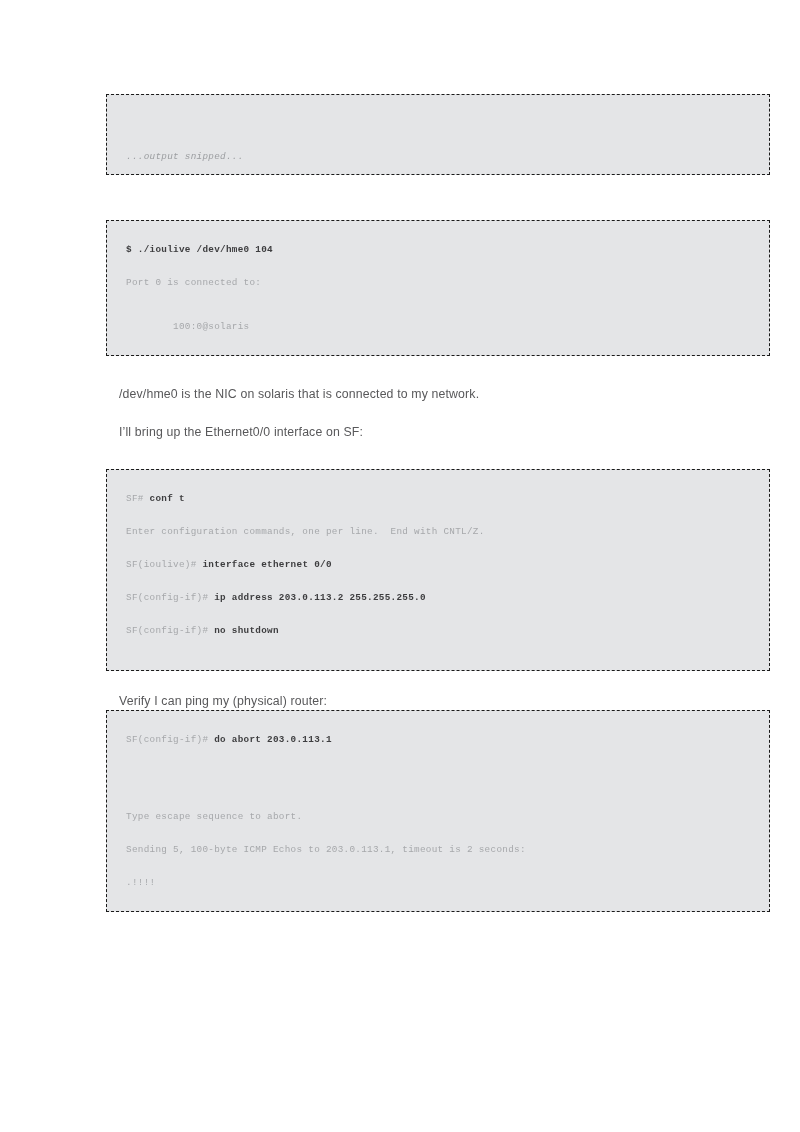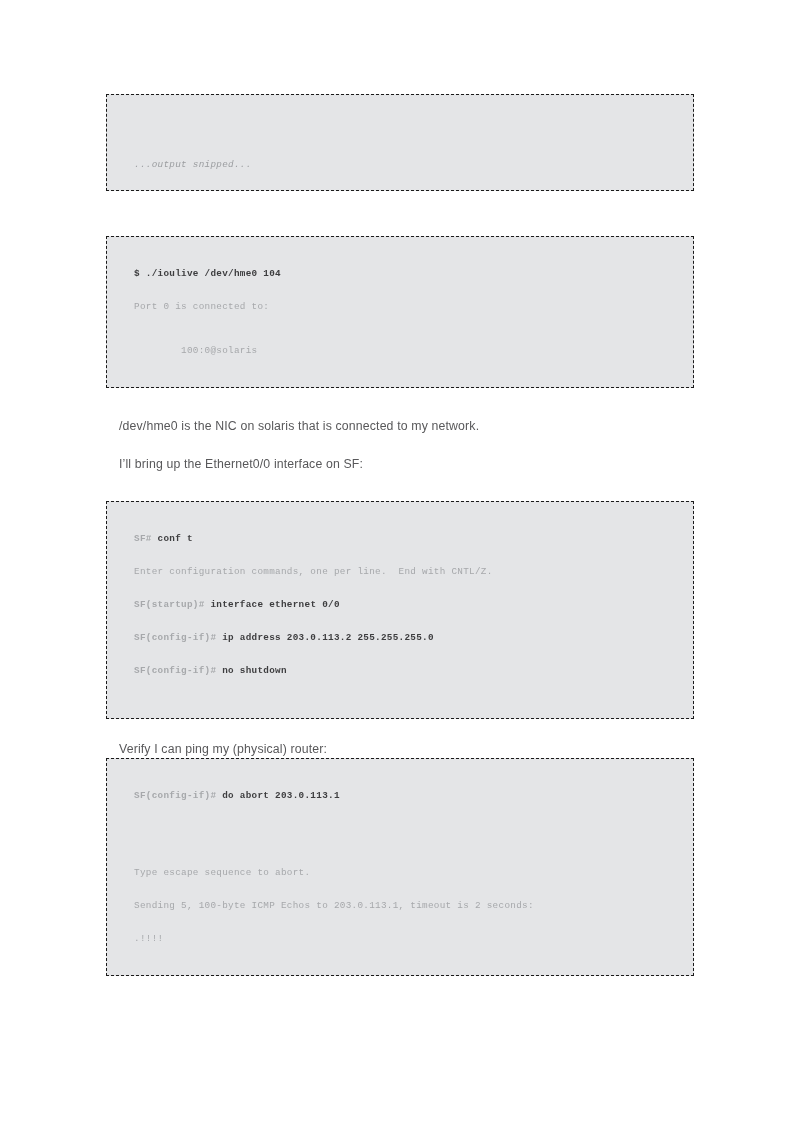--- a/index.html
+++ b/index.html
@@ -39,41 +39,41 @@
     padding-left: 13px;
     margin: 0;
     white-space: pre-wrap;
   }
 
   
   .codeblock {
     border: 1px dashed #1a1a1a;
     background: #e4e5e7;
     box-sizing: border-box;
-    width: 588px;
+    width: 664px;
     overflow: hidden;
-    padding: 12px;
+    padding: 4px;
   }
   .code-line {
     font-family: "Liberation Mono", monospace;
     font-size: 9.3px;
     line-height: 11px;
     color: #a6a8ab;
     white-space: pre;
     padding-left: 15px;
     letter-spacing: 0.3px;
     margin: 0;
   }
   .code-line.italic {
     font-style: italic;
     color: #9b9da0;
   }
   .prompt {
     color: #a6a8ab;
-    font-weight: bold;
+    font-weight: normal;
   }
   .cmd {
     color: #3d3d3f;
     font-weight: bold;
   }
 </style>
 </head>
 <body>
 
 <div id="page">
@@ -110,21 +110,21 @@
       <div style="height: 28px;"></div>
       <div class="codeblock">
         <div style="height: 8px;"></div>
         <div class="code-line">&nbsp;</div>
         <div class="code-line"><span class="prompt">SF# </span><span class="cmd">conf t</span></div>
         <div class="code-line">&nbsp;</div>
         <div class="code-line">&nbsp;</div>
         <div class="code-line">Enter configuration commands, one per line.  End with CNTL/Z.</div>
         <div class="code-line">&nbsp;</div>
         <div class="code-line">&nbsp;</div>
-        <div class="code-line"><span class="prompt">SF(startup)# </span><span class="cmd">interface ethernet 0/0</span></div>
+        <div class="code-line"><span class="prompt">SF(ioulive)# </span><span class="cmd">interface ethernet 0/0</span></div>
         <div class="code-line">&nbsp;</div>
         <div class="code-line">&nbsp;</div>
         <div class="code-line"><span class="prompt">SF(config-if)# </span><span class="cmd">ip address 203.0.113.2 255.255.255.0</span></div>
         <div class="code-line">&nbsp;</div>
         <div class="code-line">&nbsp;</div>
         <div class="code-line"><span class="prompt">SF(config-if)# </span><span class="cmd">no shutdown</span></div>
         <div class="code-line">&nbsp;</div>
         <div class="code-line">&nbsp;</div>
         <div style="height: 8px;"></div>
       </div>

